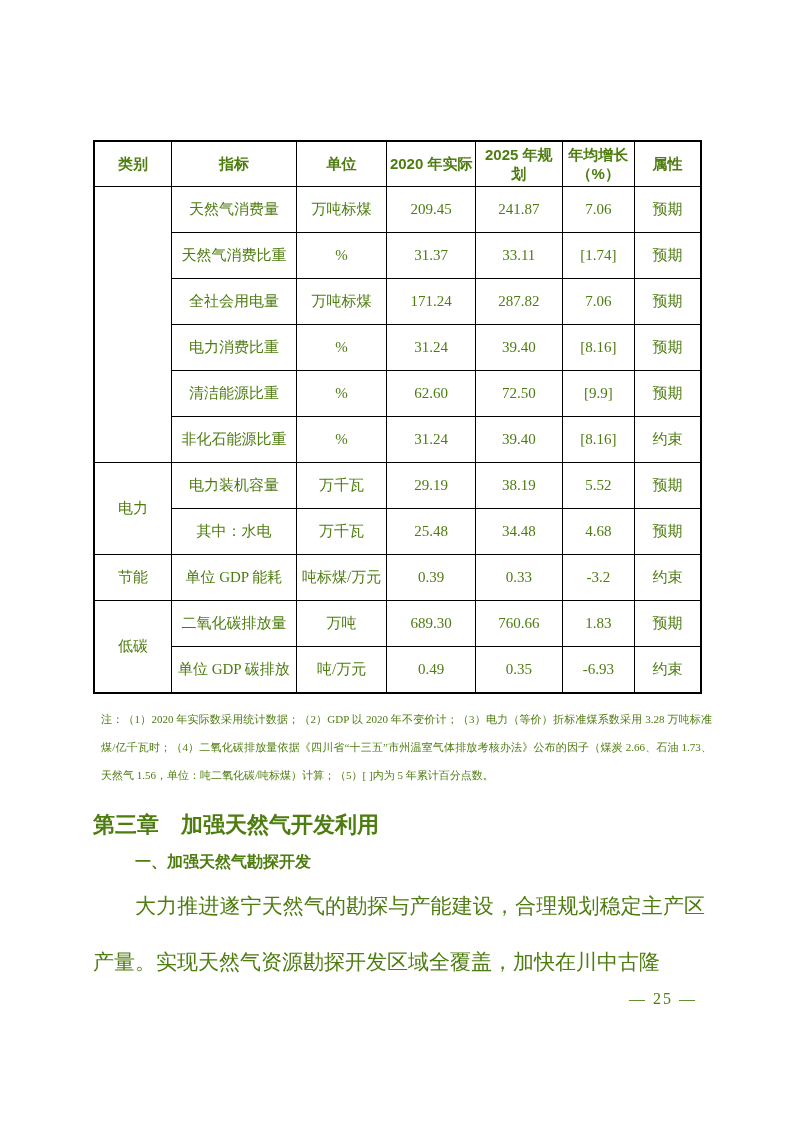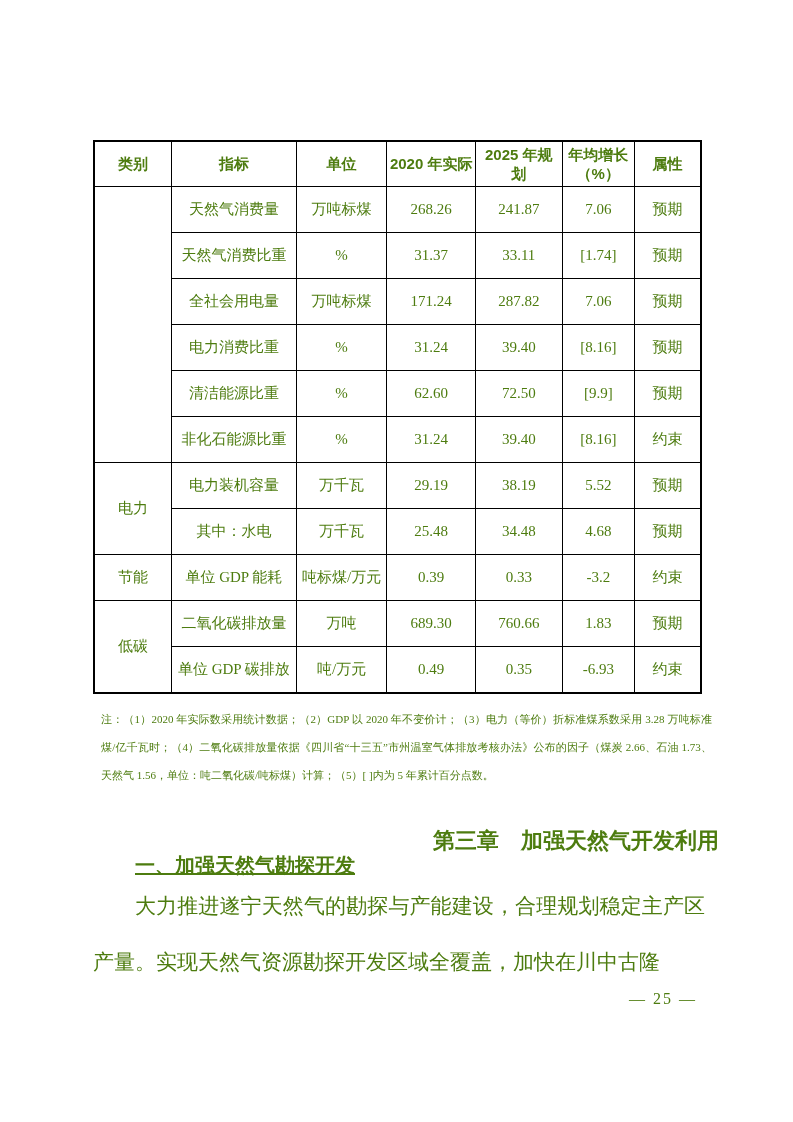--- a/index.html
+++ b/index.html
@@ -53,34 +53,33 @@
     font-size: 11px;
     line-height: 28px;
     text-align: justify;
     margin: 8px;
   }
   .chapter-heading {
     position: absolute;
     left: 93px;
     top: 810px;
     width: 610px;
-    margin: 16px;
-    text-align: right;
+    margin: 0;
+    text-align: left;
     font-family: "Liberation Sans", sans-serif;
     font-weight: bold;
     font-size: 22px;
   }
   .section-heading {
     position: absolute;
     left: 135px;
     top: 852px;
     margin: 0;
-    font-size: 20px;
+    font-size: 16px;
     font-weight: bold;
-    text-decoration: underline;
   }
   .body-text {
     position: absolute;
     left: 93px;
     top: 878px;
     width: 612px;
     margin: 0;
     font-size: 21px;
     line-height: 56px;
     text-indent: 2em;
@@ -119,21 +118,21 @@
         <th>2025 年规划</th>
         <th>年均增长（%）</th>
         <th>属性</th>
       </tr>
     </thead>
     <tbody>
       <tr>
         <td rowspan="6"></td>
         <td>天然气消费量</td>
         <td>万吨标煤</td>
-        <td>268.26</td>
+        <td>209.45</td>
         <td>241.87</td>
         <td>7.06</td>
         <td>预期</td>
       </tr>
       <tr>
         <td>天然气消费比重</td>
         <td>%</td>
         <td>31.37</td>
         <td>33.11</td>
         <td>[1.74]</td>

